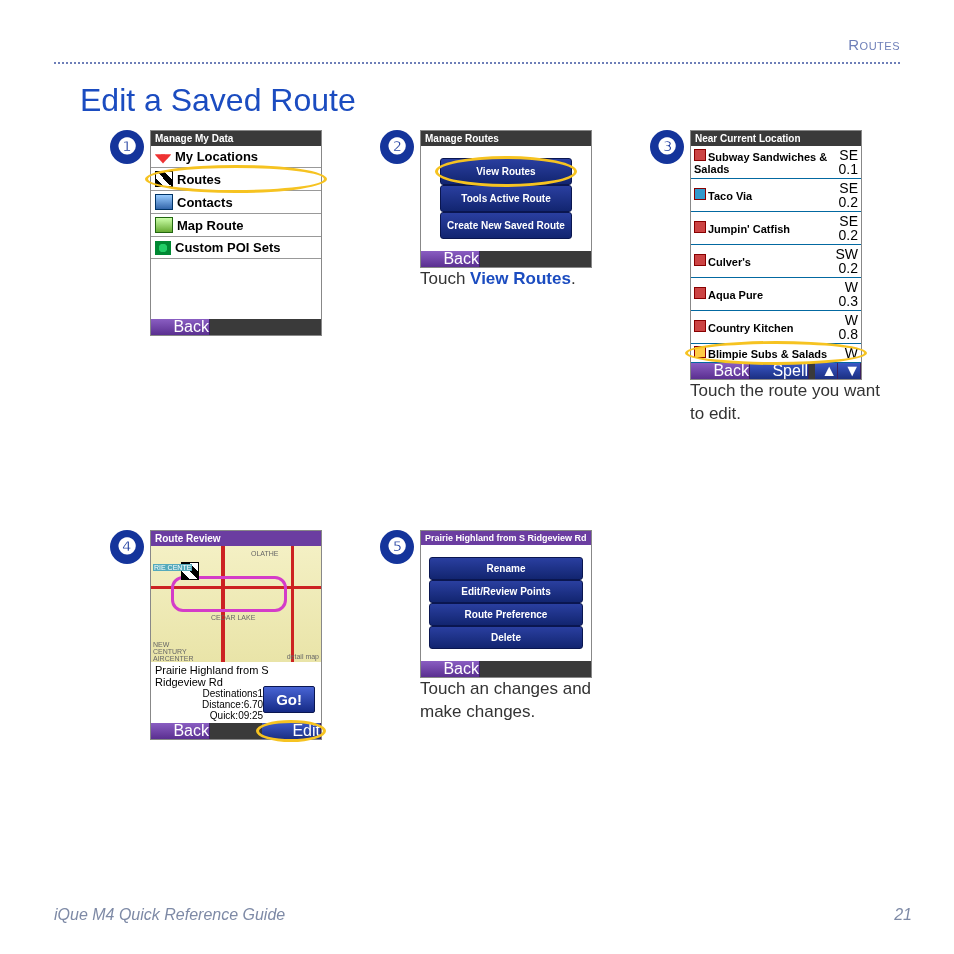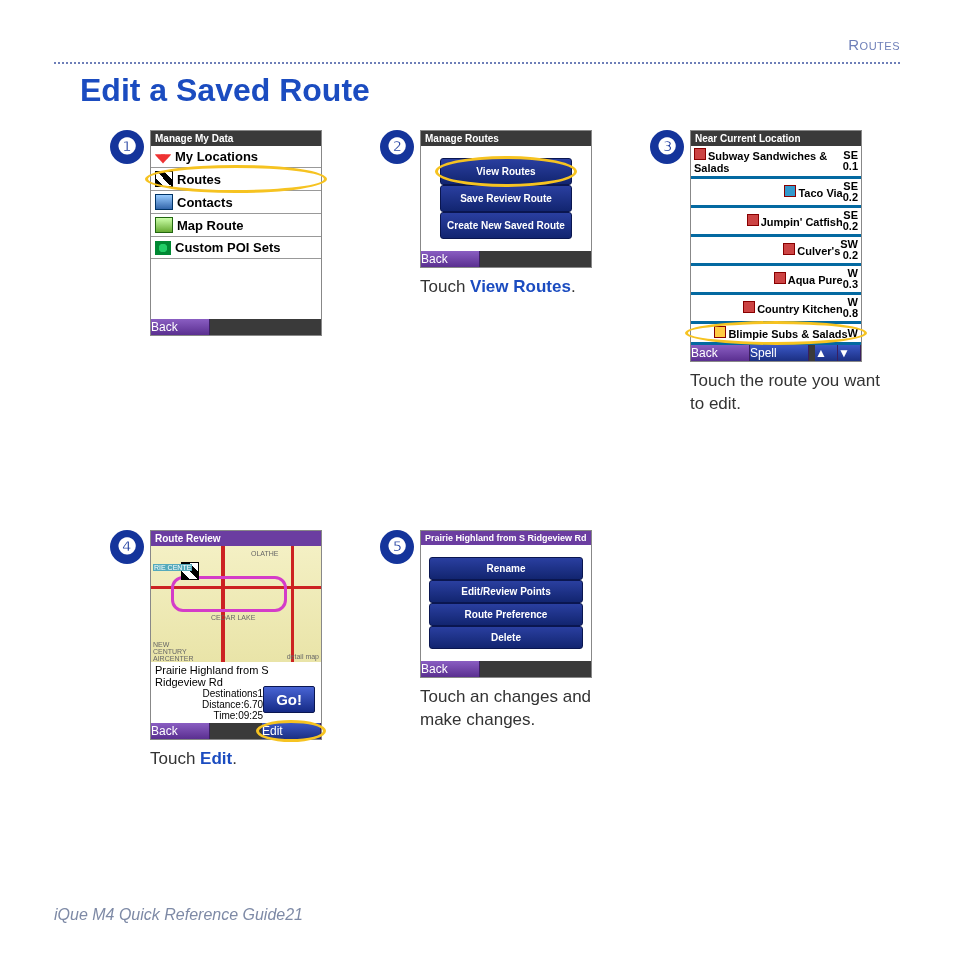--- a/index.html
+++ b/index.html
@@ -1,55 +1,55 @@
 <!DOCTYPE html>
 <html><head>
 <meta charset="utf-8">
 <style>
 html,body{margin:0;padding:0;width:954px;height:954px;background:#fff;font-family:Arial,Helvetica,sans-serif;color:#333;position:relative}
 .header-right{position:absolute;top:36px;right:54px;font-variant:small-caps;color:#6e7fb8;font-size:15px;letter-spacing:.5px}
 .rule{position:absolute;top:62px;left:54px;right:54px;border-top:2px dotted #6e7fb8}
-.title{position:absolute;top:72px;left:80px;color:#1b4cc0;font-size:32px;font-weight:bold}
+.title{position:absolute;top:82px;left:80px;color:#1b4cc0;font-size:32px;font-weight:normal}
 .step{position:absolute}
 .num{position:absolute;left:-40px;top:0;width:34px;height:34px;border-radius:50%;background:#14349b;color:#fff;font-weight:bold;font-size:22px;text-align:center;line-height:34px}
 .screen{width:170px;border:1px solid #888;background:#e8e8e8;display:flex;flex-direction:column;font-size:10px;color:#000}
 .screen .bar{background:#6b3da1;color:#fff;font-size:10px;padding:2px 4px;font-weight:bold}
 .screen .bar-dk{background:#3a3a3a;color:#fff;font-size:10px;padding:2px 4px;font-weight:bold}
 .screen .body{background:#fff;flex:1;position:relative}
 .mrow{display:flex;align-items:center;border-bottom:1px solid #999;padding:3px 4px;font-weight:bold;font-size:13px;gap:4px}
 .mrow .ic{width:16px;height:14px;display:inline-block}
 .heart{background:radial-gradient(circle at 30% 30%,#e33 35%,transparent 36%),radial-gradient(circle at 70% 30%,#e33 35%,transparent 36%),linear-gradient(#e33,#e33);clip-path:polygon(50% 100%,0 35%,100% 35%)}
 .flag{background:linear-gradient(45deg,#000 25%,#fff 25% 50%,#000 50% 75%,#fff 75%);border:1px solid #000}
 .trk{background:linear-gradient(#3a7,#062)}
 .cont{background:linear-gradient(#9cf,#36a);border:1px solid #036}
 .mapi{background:linear-gradient(#cfa,#6a3);border:1px solid #261}
 .poi{background:radial-gradient(circle,#2c6 40%,#083 41%)}
 .circled{position:relative}
 .circled::after{content:"";position:absolute;left:-6px;right:-6px;top:-3px;bottom:-3px;border:3px solid #f6c321;border-radius:50%/50%}
 .bluectr{height:185px;display:flex;flex-direction:column;justify-content:space-around;align-items:center;padding:12px 0}
 .bluebtn{background:linear-gradient(#2a3fa0,#122570);color:#fff;font-size:10px;font-weight:bold;border:1px solid #0a1650;border-radius:3px;padding:7px 0;width:130px;text-align:center}
 .bluebtn.sm{width:120px;padding:5px 16px}
 .footer{height:16px;display:flex}
-.fbtn{flex:0 0 58px;background:linear-gradient(#8a5ec2,#5a2f90);color:#fff;font-size:12px;text-align:left;line-height:16px;border-right:1px solid #3a1f60}
+.fbtn{flex:0 0 58px;background:linear-gradient(#8a5ec2,#5a2f90);color:#fff;font-size:16px;text-align:right;line-height:16px;border-right:1px solid #3a1f60}
 .fbtn.edit{background:linear-gradient(#3a58c6,#1b2f82);flex:0 0 58px;margin-left:auto}
 .fbtn.arrow{flex:0 0 22px;background:linear-gradient(#3a58c6,#1b2f82)}
 .fspace{flex:1;background:#3a3a3a}
-.caption{margin-top:8px;font-size:17px;line-height:1.35;color:#333;width:200px;font-family:Arial,Helvetica,sans-serif}
+.caption{font-size:17px;line-height:1.35;color:#333;width:200px;font-family:Arial,Helvetica,sans-serif}
 .caption b{color:#1b4cc0;font-weight:bold}
-.poilist .prow{display:flex;justify-content:flex-end;align-items:center;border-bottom:3px solid #0369a1;padding:2px 3px;font-size:11px;font-weight:bold}
-.poilist .prow .r{text-align:right;font-size:11px;line-height:1;font-weight:bold}
+.poilist .prow{display:flex;justify-content:space-between;align-items:center;border-bottom:1px solid #0369a1;padding:2px 3px;font-size:11px;font-weight:bold}
+.poilist .prow .r{text-align:right;font-size:14px;line-height:1;font-weight:normal}
 .poilist .ic2{width:10px;height:10px;background:#c44;display:inline-block;margin-right:2px;border:1px solid #800}
 .routeimg{height:116px;background:linear-gradient(#f4f0c4,#e9e4a8);position:relative;overflow:hidden}
 .road{position:absolute;background:#c22}
 .rline{position:absolute;color:#666;font-size:7px}
 .pinkr{position:absolute;border:3px solid #d43cc8;border-radius:4px}
 .rrdetail{padding:2px 4px;font-size:10px;background:#fff}
 .rrdetail .row{display:flex;justify-content:flex-end;font-size:10px}
 .go{background:linear-gradient(#4864d4,#152a86);color:#fff;font-weight:bold;font-size:15px;padding:4px 12px;border:1px solid #0a1650;border-radius:2px;float:right;margin:-2px 2px 2px 0}
-.footer-page{position:absolute;bottom:30px;left:54px;right:68px;display:flex;color:#7e8aa6;font-style:italic;font-size:16px}
+.footer-page{position:absolute;bottom:30px;left:54px;right:42px;display:flex;justify-content:space-between;color:#7e8aa6;font-style:italic;font-size:16px}
 </style>
 </head>
 <body>
 
 <div class="header-right">Routes</div>
 <div class="rule"></div>
 <div class="title">Edit a Saved Route</div>
 
 <div class="step" style="left:150px;top:130px">
   <div class="num">❶</div>
@@ -84,21 +84,21 @@
     </div>
   </div>
 </div>
 
 <div class="step" style="left:420px;top:130px">
   <div class="num">❷</div>
   <div class="screen">
     <div class="bar-dk">Manage Routes</div>
     <div class="body bluectr">
       <div class="bluebtn circled">View Routes</div>
-      <div class="bluebtn">Save Review Route</div>
+      <div class="bluebtn">Tools Active Route</div>
       <div class="bluebtn">Create New Saved Route</div>
     </div>
     <div class="footer">
       <div class="fbtn">Back</div>
       <div class="fspace"></div>
     </div>
   </div>
   <div class="caption"><span>Touch </span><b>View Routes</b><span>.</span></div>
 </div>
 
@@ -168,31 +168,30 @@
       <div class="go">Go!</div>
       <div class="row">
           <span>Destinations</span>
           <span>1</span>
         </div>
       <div class="row">
           <span>Distance:</span>
           <span>6.70</span>
         </div>
       <div class="row">
-          <span>Time:</span>
+          <span>Quick:</span>
           <span>09:25</span>
         </div>
     </div>
     <div class="footer">
       <div class="fbtn">Back</div>
       <div class="fspace"></div>
       <div class="fbtn edit circled">Edit</div>
     </div>
   </div>
-  <div class="caption"><span>Touch </span><b>Edit</b><span>.</span></div>
 </div>
 
 <div class="step" style="left:420px;top:530px">
   <div class="num">❺</div>
   <div class="screen">
     <div class="bar" style="font-size:9px">Prairie Highland from S Ridgeview Rd</div>
     <div class="body bluectr" style="height:205px">
       <div class="bluebtn sm">Rename</div>
       <div class="bluebtn sm">Edit/Review Points</div>
       <div class="bluebtn sm">Route Preference</div>

